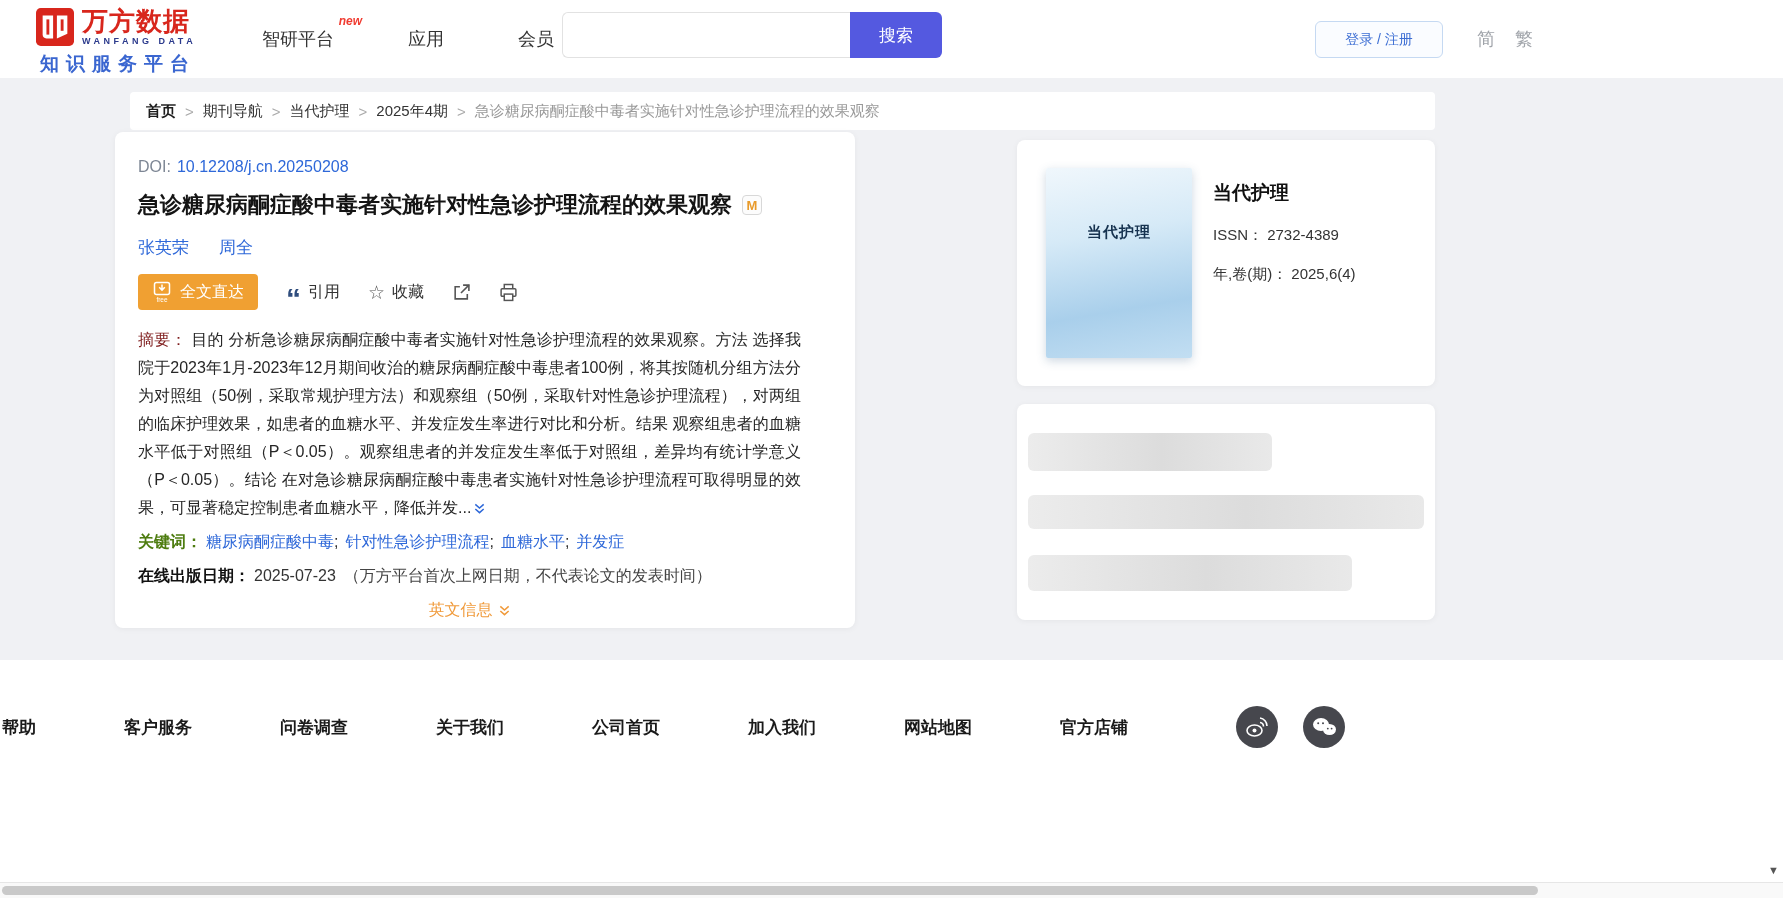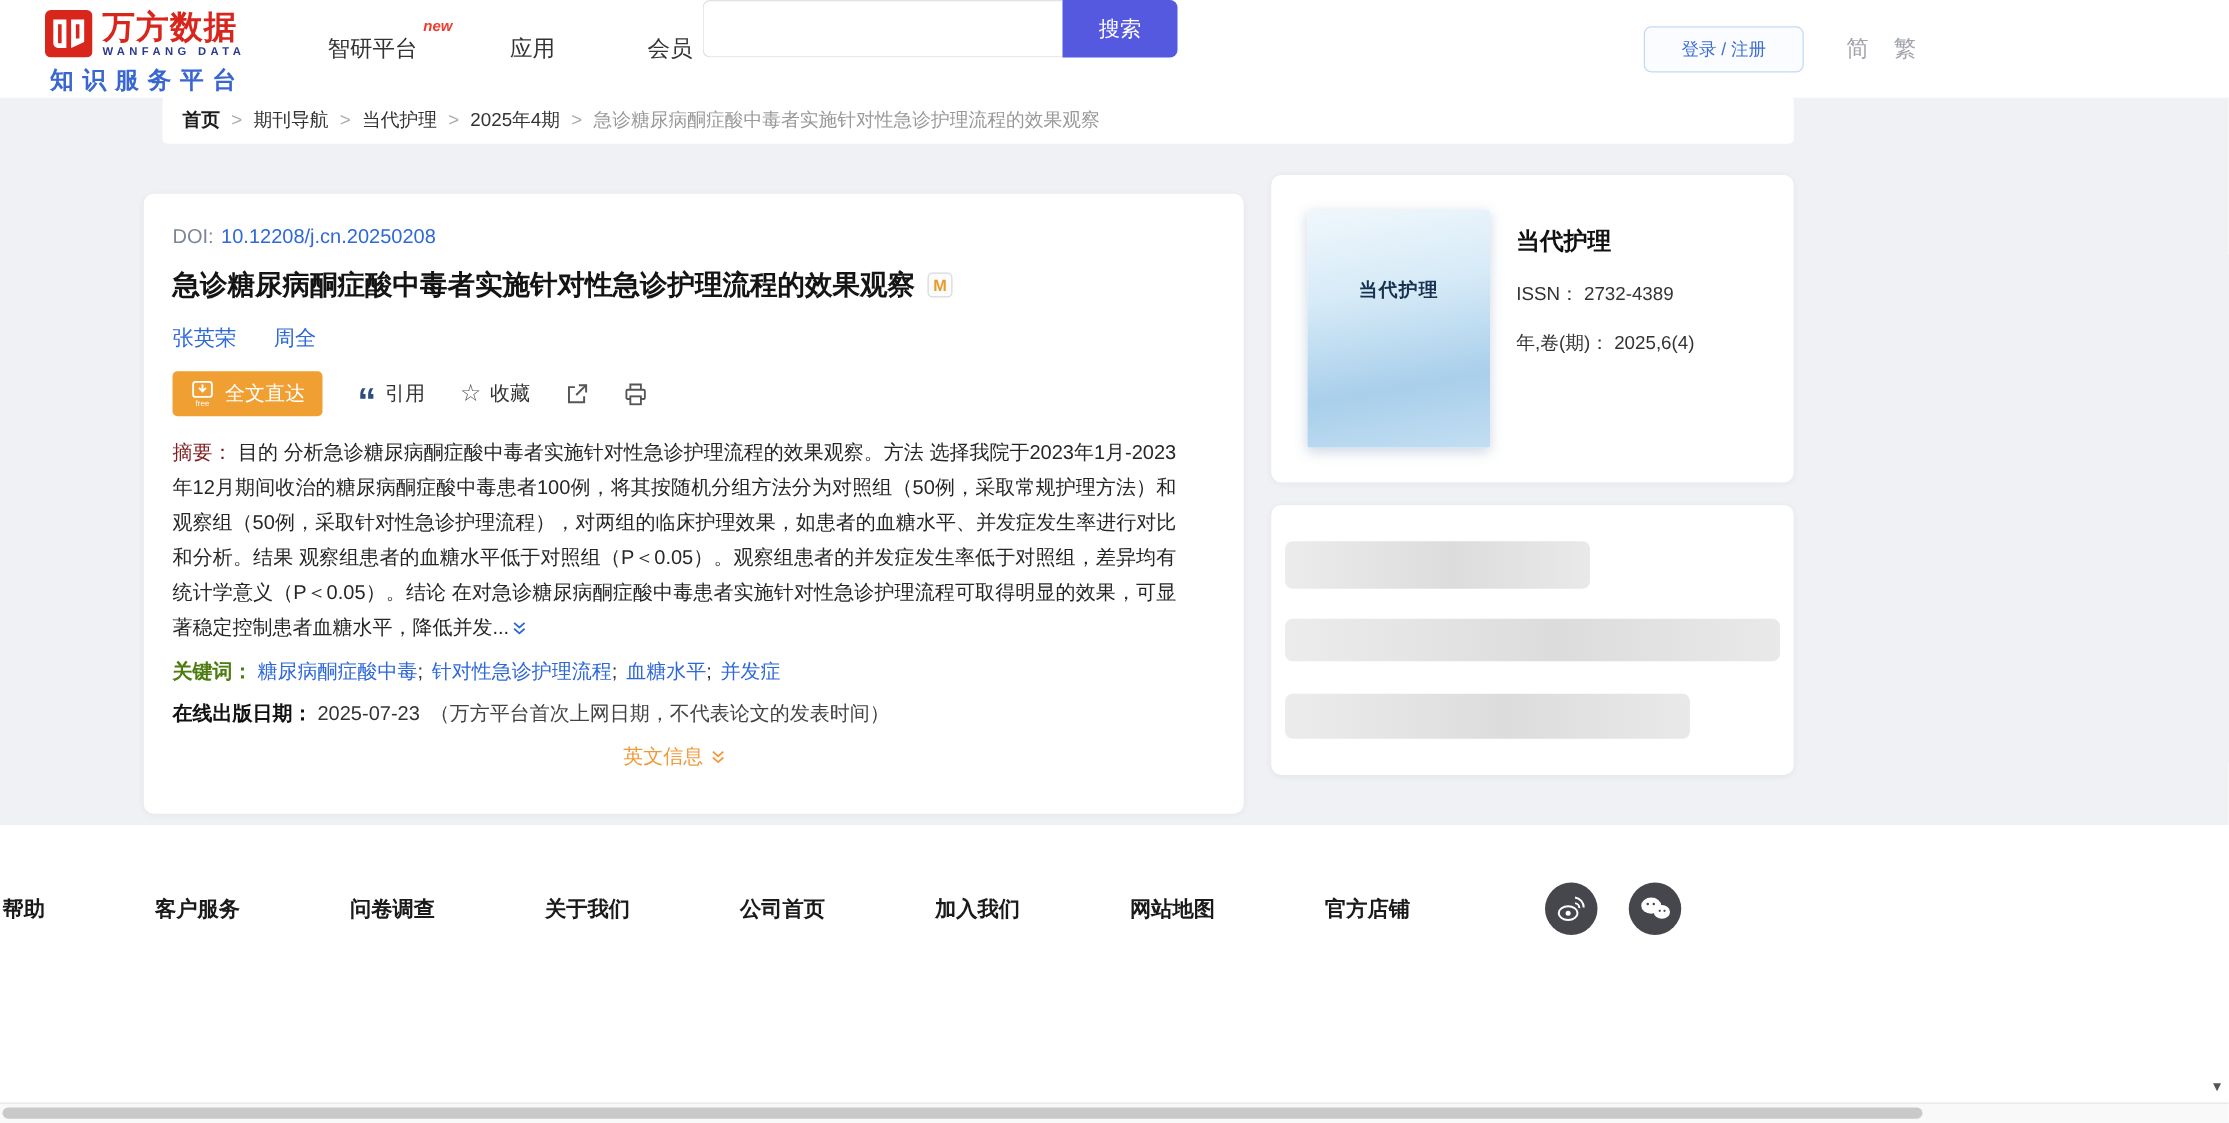--- a/index.html
+++ b/index.html
@@ -10,39 +10,39 @@
   
   .topbar { position:absolute; top:0; left:0; width:100%; height:78px; background:#fff; z-index:5; }
   .logo { position:absolute; left:36px; top:8px; cursor:pointer; }
   .logo-top { display:flex; align-items:center; gap:8px; }
   .brand { font-size:26px; font-weight:800; color:#d8261c; letter-spacing:1px; line-height:26px; }
   .brand-en { font-size:9px; font-weight:700; color:#2b3a8c; letter-spacing:3.5px; margin-top:2px; }
   .tagline { margin-top:5px; margin-left:4px; font-size:19px; font-weight:700; color:#3a66d0; letter-spacing:7px; }
   .nav { position:absolute; left:262px; top:0; height:78px; display:flex; align-items:center; gap:74px; font-size:18px; color:#333; }
   .nav-item { position:relative; cursor:pointer; white-space:nowrap; }
   .nav-badge { position:absolute; top:-13px; right:-28px; color:#f03b30; font-size:12px; font-style:italic; font-weight:700; }
-  .search { position:absolute; left:562px; top:0; width:380px; height:46px; display:flex; }
+  .search { position:absolute; left:562px; top:12px; width:380px; height:46px; display:flex; }
   .search-input { flex:1; border:1px solid #e2e2e2; border-right:none; border-radius:6px 0 0 6px; padding:0 14px; font-size:16px; outline:none; color:#333; font-family:inherit; }
   .search-btn { width:92px; border:none; background:#5459e0; color:#fff; font-size:17px; border-radius:0 6px 6px 0; cursor:pointer; font-family:inherit; }
   .login-btn { position:absolute; left:1315px; top:21px; width:128px; height:37px; background:#fafcff; border:1px solid #c5d9f2; border-radius:6px; color:#3e6fd4; font-size:14px; display:flex; align-items:center; justify-content:center; cursor:pointer; white-space:nowrap; }
   .lang { position:absolute; left:1477px; top:27px; display:flex; align-items:center; gap:20px; font-size:18px; color:#a0a4aa; }
   .lang span { cursor:pointer; }
 
   
   .main-bg { position:absolute; top:78px; left:0; width:100%; height:582px; background:#f0f1f4; }
 
   
-  .breadcrumb-card { position:absolute; left:130px; top:77px; width:1305px; height:38px; background:#fff; border-radius:4px; display:flex; align-items:center; padding:0 16px; font-size:15px; white-space:nowrap; overflow:hidden; }
+  .breadcrumb-card { position:absolute; left:130px; top:92px; width:1305px; height:38px; background:#fff; border-radius:4px; display:flex; align-items:center; padding:0 16px; font-size:15px; white-space:nowrap; overflow:hidden; }
   .crumb { color:#333; cursor:pointer; }
   .crumb-first { font-weight:700; color:#1d1d1d; }
   .crumb-last { color:#999; cursor:default; }
   .crumb-sep { color:#aaa; margin:0 9px; }
 
   
-  .article-card { position:absolute; left:115px; top:155px; width:880px; height:496px; background:#fff; border-radius:8px; box-shadow:0 1px 6px rgba(0,0,0,.05); padding:26px 54px 0 23px; overflow:hidden; }
+  .article-card { position:absolute; left:115px; top:132px; width:740px; height:496px; background:#fff; border-radius:8px; box-shadow:0 1px 6px rgba(0,0,0,.05); padding:26px 54px 0 23px; overflow:hidden; }
   .doi-row { font-size:16px; color:#7d8694; }
   .doi-link { color:#2e68d9; margin-left:6px; }
   .title-row { display:flex; align-items:center; gap:10px; margin-top:14px; }
   .title { font-size:22px; font-weight:700; color:#141414; line-height:30px; white-space:nowrap; }
   .title-badge { flex:0 0 auto; width:20px; height:20px; border:1px solid #d8d8d8; border-radius:4px; background:#fcfcfc; color:#e89a2a; font-size:13px; font-weight:800; display:flex; align-items:center; justify-content:center; }
   .authors { margin-top:16px; display:flex; gap:30px; font-size:17px; }
   .authors a { color:#2e68d9; }
   .affils { margin-top:15px; font-size:15px; color:#333; }
   .affils a { color:#2e68d9; }
   .affil-num { color:#333; }

